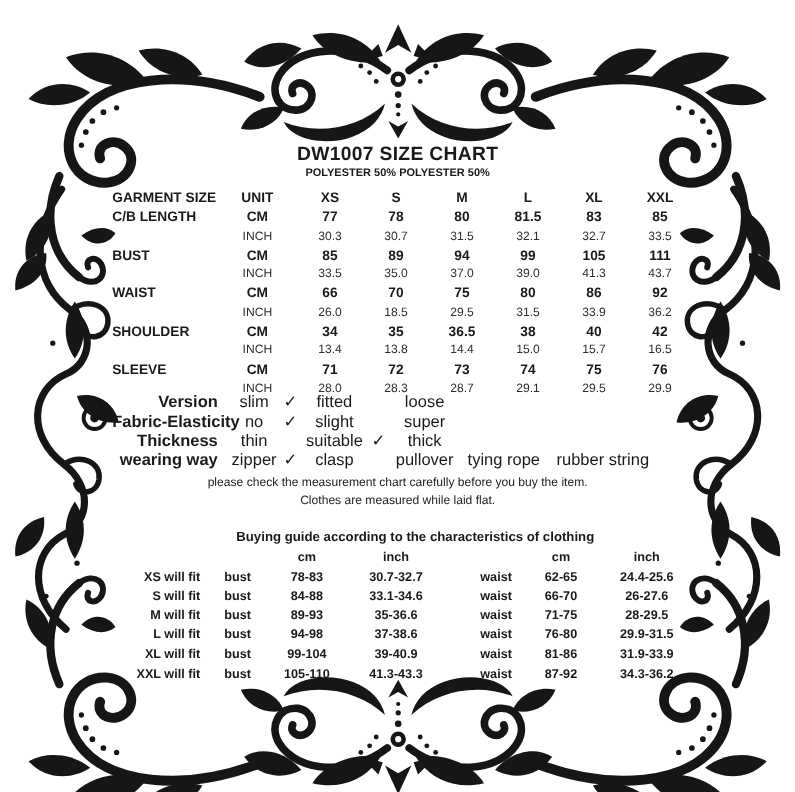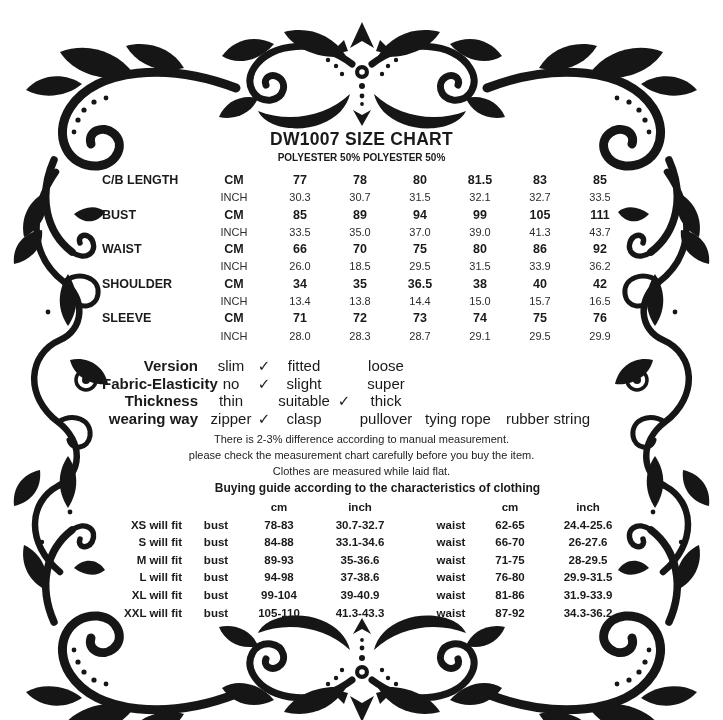--- a/index.html
+++ b/index.html
@@ -121,20 +121,38 @@
   <use href="#vine" transform="translate(12,172)"></use>
   <use href="#vine" transform="translate(711,172) scale(-1,1)"></use>
 </svg>
 
 <div class="content">
 
   <div class="title">DW1007 SIZE CHART</div>
   <div class="material">POLYESTER 50% POLYESTER 50%</div>
 
   <div class="size-table">
+    <div class="srow head">
+
+        <span class="scell">GARMENT SIZE</span>
+
+        <span class="scell">UNIT</span>
+
+        <span class="scell">XS</span>
+
+        <span class="scell">S</span>
+
+        <span class="scell">M</span>
+
+        <span class="scell">L</span>
+
+        <span class="scell">XL</span>
+
+        <span class="scell">XXL</span>
+      </div>
     <div>
 
         <div class="srow" data-kind="cm">
           <span class="scell lbl">C/B LENGTH</span>
           <span class="scell">CM</span>
           <span style="display:contents">
             
           
               <span class="scell">77</span>
             
@@ -414,21 +432,20 @@
           
             <span class="fcell">tying rope</span>
           
             <span class="fcell">rubber string</span>
           </span>
       </div>
     </div>
 
   <div class="notes">
 
-      <div class="note-line">There is 2-3% difference according to manual measurement.</div>
 
       <div class="note-line">please check the measurement chart carefully before you buy the item.</div>
 
       <div class="note-line">Clothes are measured while laid flat.</div>
     </div>
 
   <div class="guide-heading">Buying guide according to the characteristics of clothing</div>
 
   <div class="guide-left">
     <div class="grow">

